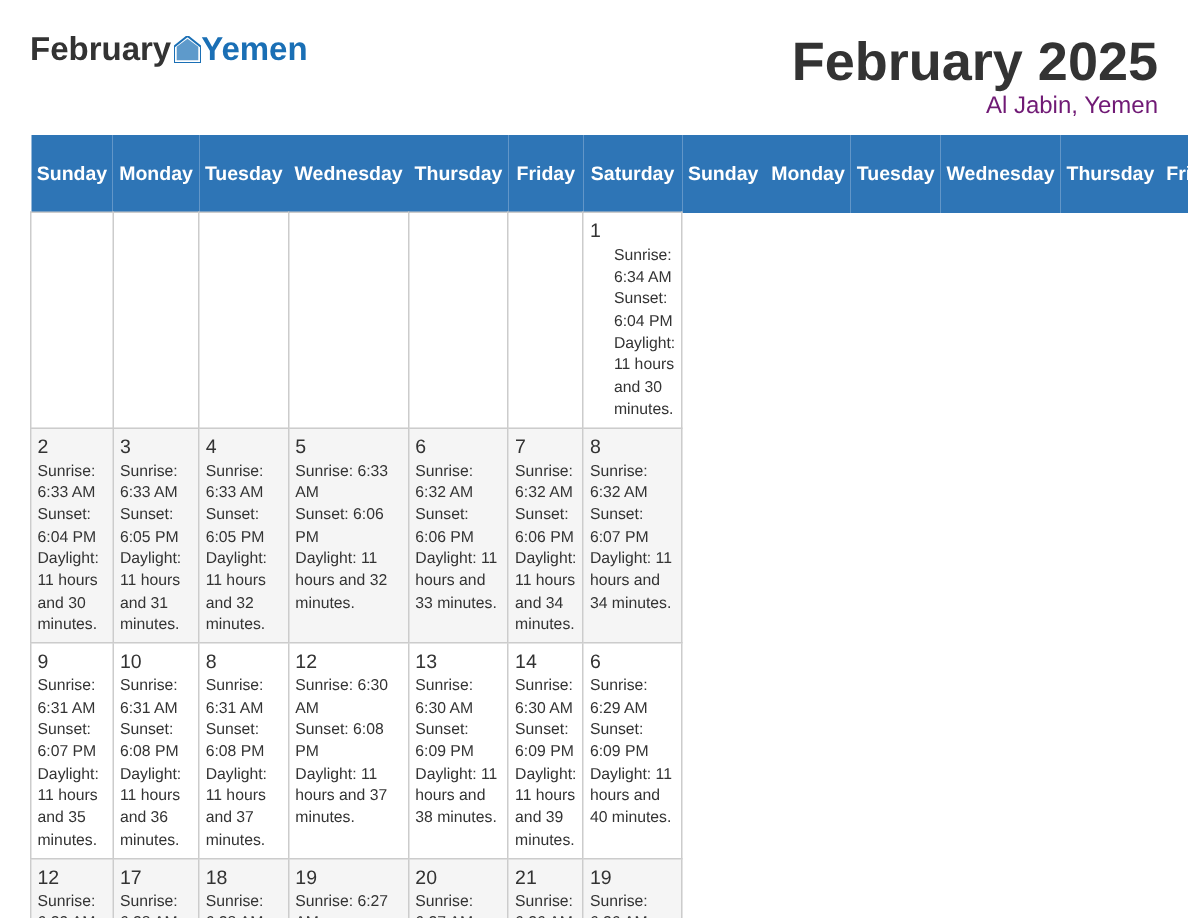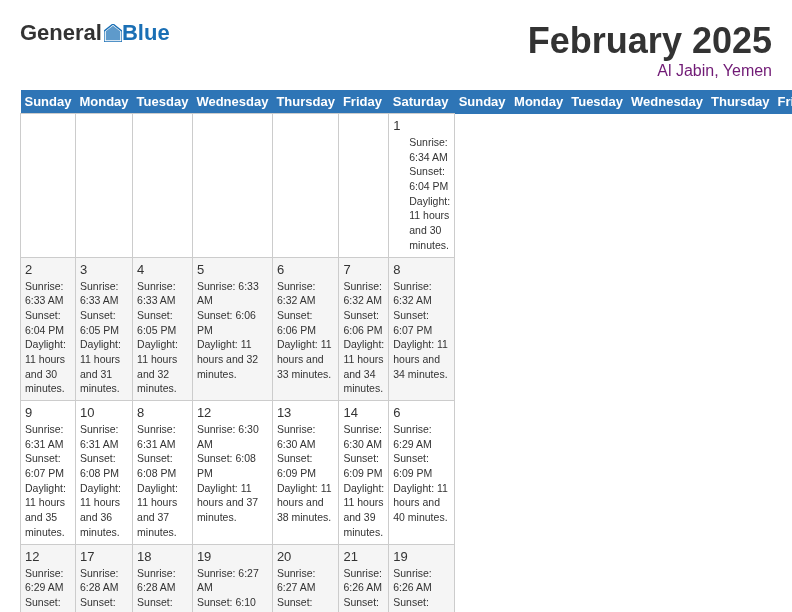--- a/index.html
+++ b/index.html
@@ -49,22 +49,22 @@
       color: #701a75;
     }
     table {
       width: 100%;
       border-collapse: collapse;
       font-size: 11px;
     }
     thead th {
       background-color: #2e75b6;
       color: #fff;
-      padding: 4px 4px;
-      text-align: left;
+      padding: 18px 4px;
+      text-align: center;
       font-size: 13px;
       font-weight: bold;
     }
     td {
       border: 1px solid #ccc;
       vertical-align: top;
       padding: 4px;
       width: 14.28%;
       min-height: 80px;
       height: 80px;
@@ -91,26 +91,26 @@
       background-color: #fff;
     }
     thead th:first-child { border-radius: 0; }
   </style>
 </head>
 <body>
 
 <div class="header">
   <div class="logo">
     <div class="logo-text">
-      <span class="logo-general">General</span>
+      <span class="logo-general">February</span>
       <svg class="logo-icon" viewBox="0 0 20 20">
         <path d="M10 2 L18 8 L18 18 L2 18 L2 8 Z" fill="#1a6fb5" opacity="0.7"></path>
         <path d="M10 0 L20 8 L20 20 L0 20 L0 8 Z" fill="none" stroke="#1a6fb5" stroke-width="1.5"></path>
       </svg>
-      <span class="logo-blue">Blue</span>
+      <span class="logo-blue">Yemen</span>
     </div>
   </div>
   <div class="title-block">
     <div class="month-title">February 2025</div>
     <div class="location">Al Jabin, Yemen</div>
   </div>
 </div>
 
 <table>
   <thead>

